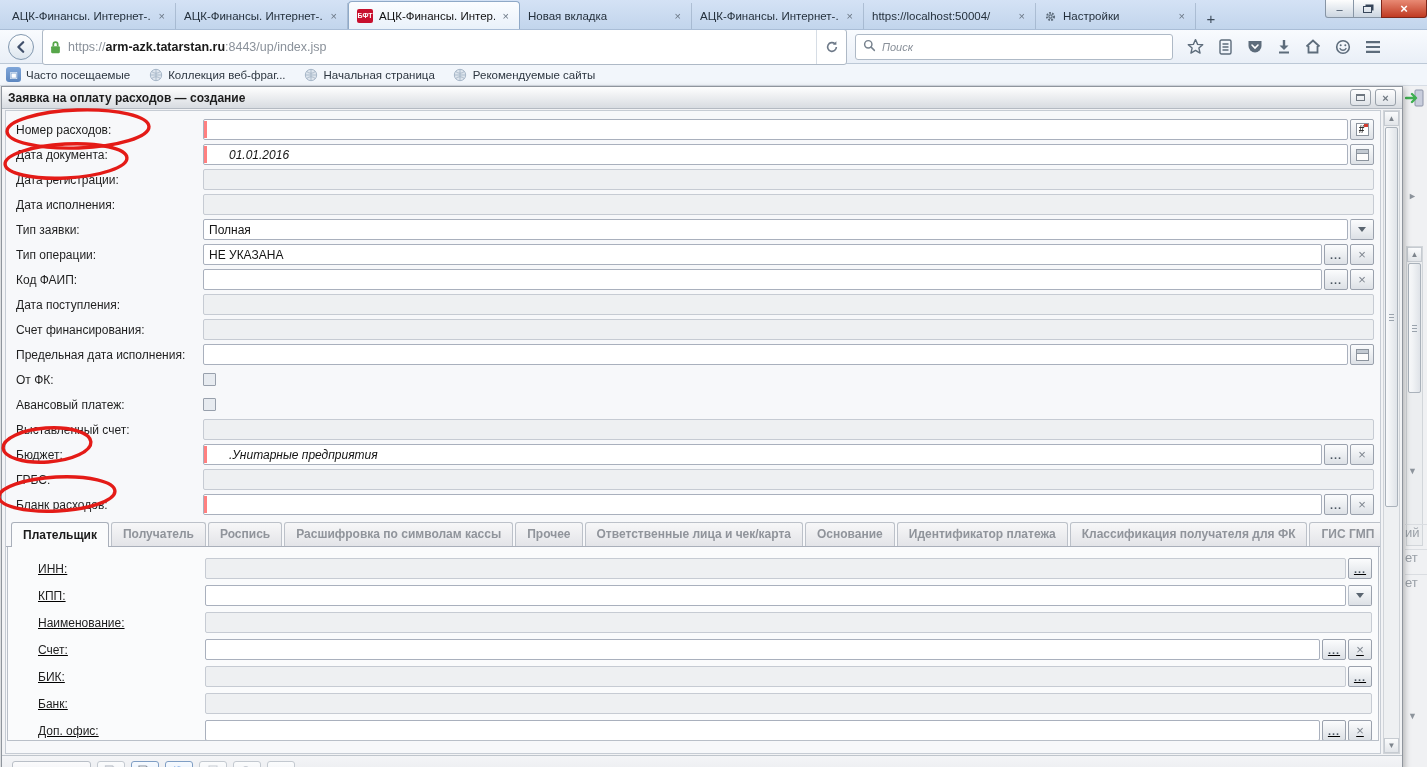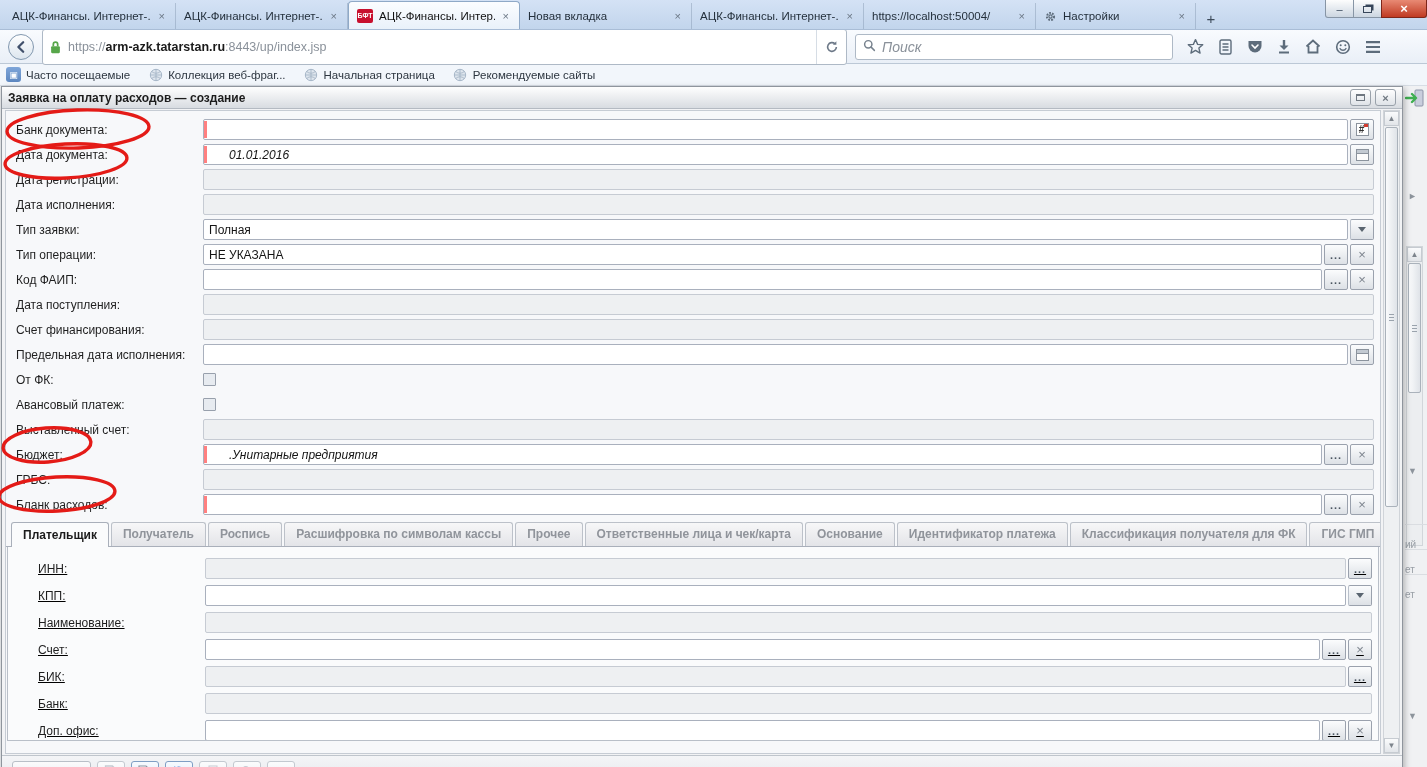--- a/index.html
+++ b/index.html
@@ -22,39 +22,39 @@
   .rest-glyph { width:9px; height:7px; border:1px solid #37465a; box-shadow:2px -2px 0 -0.5px #37465a; margin-top:2px; }
 
   .navbar { height:34px; background:linear-gradient(#f9fbfe,#e9eff7); border-bottom:1px solid #bcc8d6; display:flex; align-items:center; padding:0 8px; gap:8px; }
   .backbtn { width:26px; height:26px; border-radius:50%; border:1px solid #8298af; background:linear-gradient(#fefefe,#dde6ef); display:flex; align-items:center; justify-content:center; flex:0 0 auto; }
   .urlbox { flex:0 0 805px; height:36px; background:#fff; border:1px solid #aeb9c6; border-radius:3px; display:flex; align-items:center; padding-left:6px; overflow:hidden; }
   .lock { flex:0 0 auto; margin-right:6px; display:flex; }
   .urltext { flex:1; font-size:12.5px; color:#8a919a; white-space:nowrap; overflow:hidden; }
   .urltext .host { color:#1a1a1a; }
   .reloadbtn { flex:0 0 30px; height:100%; border-left:1px solid #d6dde5; display:flex; align-items:center; justify-content:center; }
   .searchbox { flex:0 0 318px; height:26px; background:#fff; border:1px solid #aeb9c6; border-radius:3px; display:flex; align-items:center; padding:0 7px; gap:6px; }
-  .searchbox .ph { color:#8a919a; font-style:italic; font-size:14px; }
+  .searchbox .ph { color:#8a919a; font-style:italic; font-size:11px; }
   .navicons { display:flex; align-items:center; gap:14px; margin-left:6px; }
   .navico { display:flex; align-items:center; justify-content:center; }
 
   .bookbar { height:22px; background:#f2f6fb; border-bottom:1px solid #d7dde5; display:flex; align-items:center; padding-left:6px; gap:18px; font-size:11.5px; color:#2d3640; }
   .bkitem { display:flex; align-items:center; gap:5px; }
   .bkico { width:15px; height:15px; border-radius:3px; display:flex; align-items:center; justify-content:center; }
   .bkico.first { background:linear-gradient(#7fa6d9,#5d87c0); color:#fff; font-size:9px; }
 
   
   .page { position:relative; height:681px; background:#e8eaec; }
   .rstrip { position:absolute; right:0; top:0; width:25px; height:100%; background:#f0f1f3; border-left:1px solid #d6d9dd; }
   .exit-ico { position:absolute; top:3px; left:2px; }
   .strip-arrow { position:absolute; left:5px; color:#8d949c; font-size:9px; }
   .strip-sb { position:absolute; left:3px; width:17px; background:#eceef0; border:1px solid #d2d6da; }
   .sb-btn { height:15px; display:flex; align-items:center; justify-content:center; color:#7d848c; font-size:8px; background:linear-gradient(#fafbfc,#e2e5e9); border:1px solid #c6cbd1; }
   .sb-thumb { background:linear-gradient(90deg,#fafbfc,#dfe3e8); border:1px solid #aab2bb; border-radius:2px; margin:1px; position:relative; }
   .sb-thumb::after { content:""; position:absolute; left:3px; right:3px; top:50%; height:1px; box-shadow:0 -3px 0 #9aa3ad,0 0 0 #9aa3ad,0 3px 0 #9aa3ad; background:#9aa3ad; }
-  .frag { position:absolute; left:2px; color:#9aa0a7; font-size:10px; border-top:1px solid #dadde1; width:22px; padding-top:14px; }
+  .frag { position:absolute; left:2px; color:#9aa0a7; font-size:13px; border-top:1px solid #dadde1; width:22px; padding-top:0; }
 
   
   .dialog { position:absolute; left:1px; top:0; width:1402px; height:704px; background:#f2f3f5; border:1px solid #8f959d; box-shadow:2px 2px 6px rgba(0,0,0,.25); }
   .dlg-title { height:22px; background:linear-gradient(#fefefe,#d8dce1); border-bottom:1px solid #b4bac2; display:flex; align-items:center; padding:0 6px; font-weight:bold; color:#1c1c1c; }
   .dlg-title .t { flex:1; }
   .dlg-tbtn { width:21px; height:17px; border:1px solid #99a1aa; border-radius:3px; background:linear-gradient(#fefefe,#dfe3e8); display:flex; align-items:center; justify-content:center; color:#6f7780; margin-left:4px; font-size:11px; }
   .max-glyph { width:9px; height:7px; border:1px solid #6f7780; border-top-width:2px; }
 
   .dlg-main { position:absolute; top:23px; left:3px; right:21px; bottom:35px; background:#f7f8fa; border:1px solid #c6ccd4; overflow:hidden; }
   .formrows { padding-top:6px; }
@@ -281,21 +281,21 @@
       <span class="dlg-tbtn">
           <span class="max-glyph"></span>
         </span>
       <span class="dlg-tbtn">×</span>
     </div>
 
     <div class="dlg-main">
       <div class="formrows">
 
         <div class="frow">
-          <div class="flabel">Банк документа:</div>
+          <div class="flabel">Номер расходов:</div>
           <div class="fctl">
             <div class="inp req">
                 <span></span>
               </div>
             <span class="fbtn">
                 <span class="genico">#</span>
               </span>
           </div>
         </div>
 

